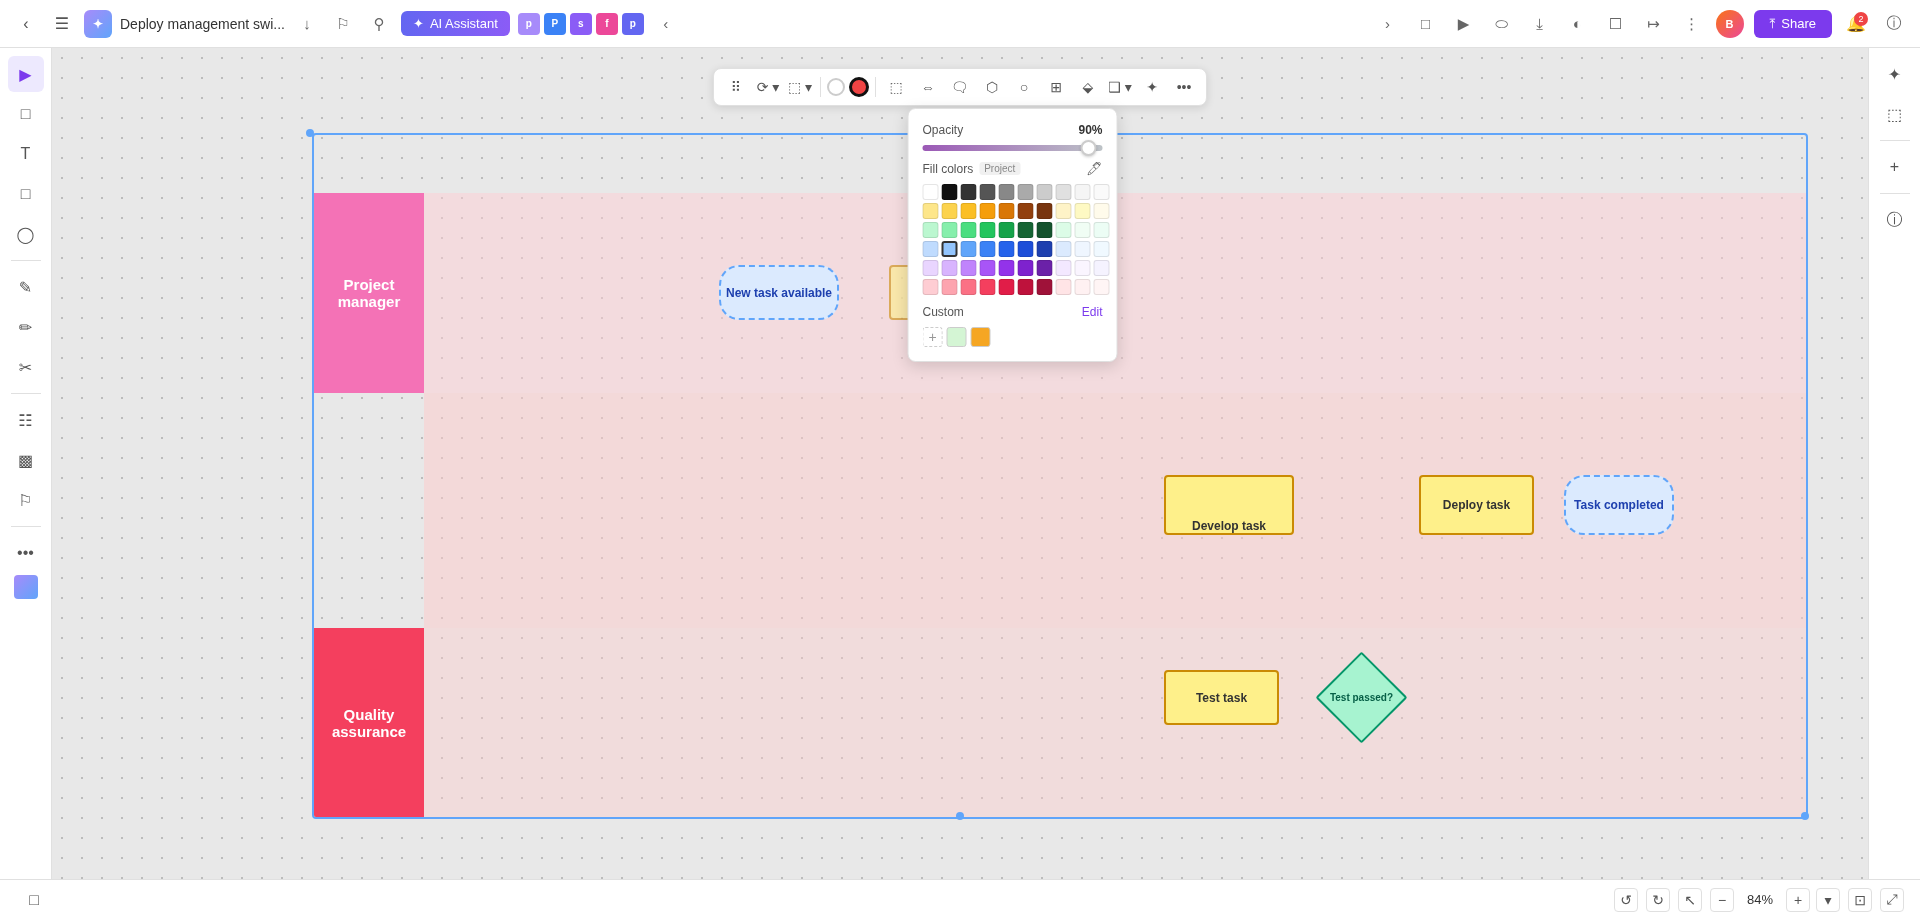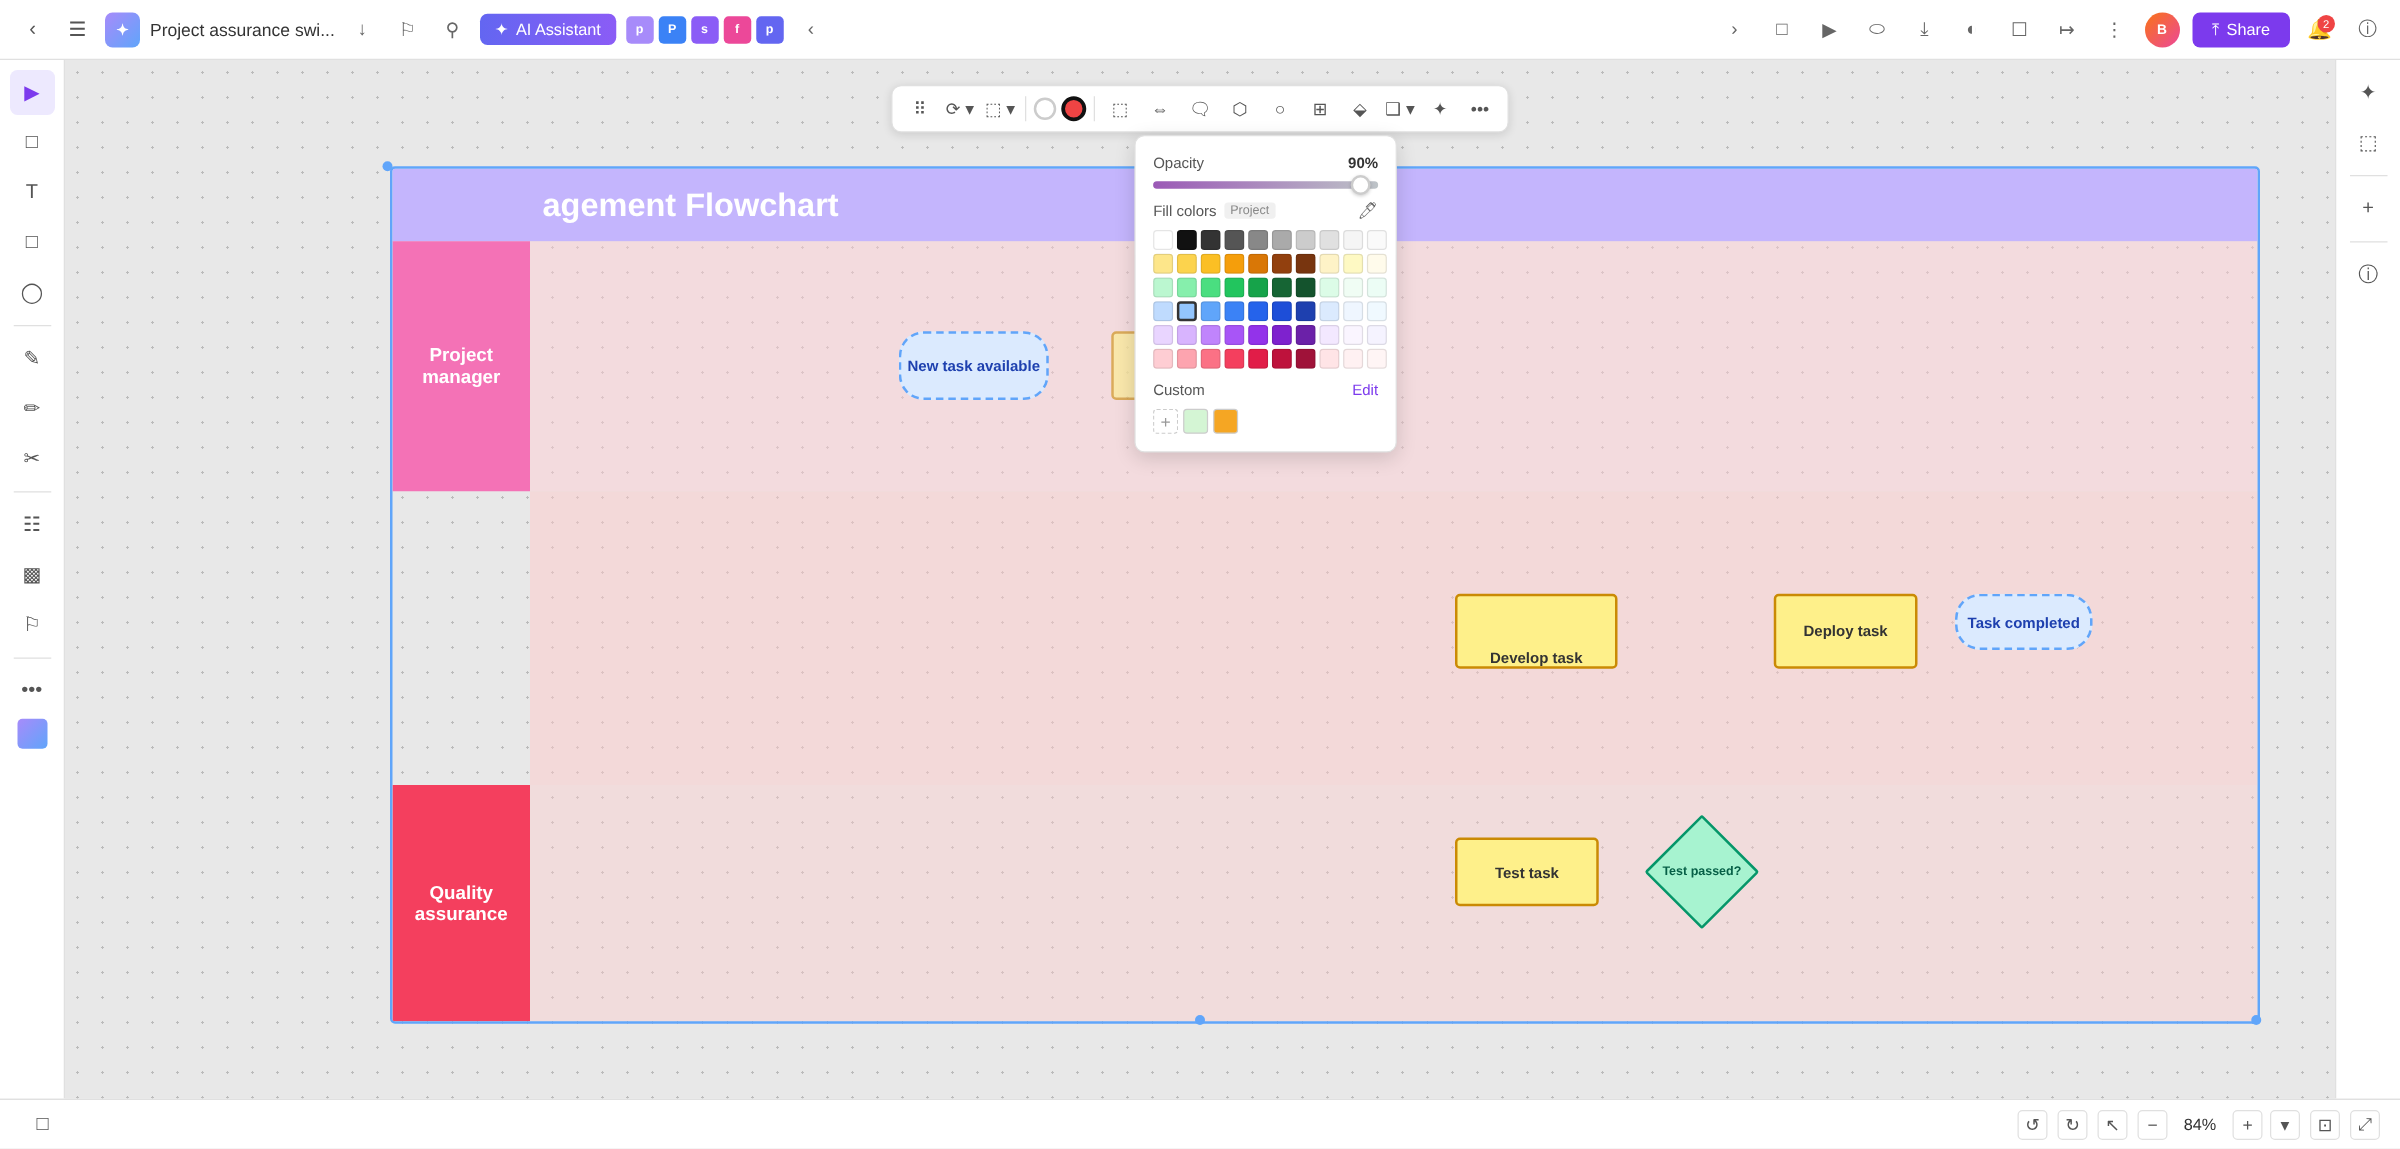--- a/index.html
+++ b/index.html
@@ -201,21 +201,21 @@
     }
   </style>
 </head>
 <body>
 
 <div class="topbar">
   <div class="topbar-left">
     <button class="nav-btn">‹</button>
     <button class="nav-btn">☰</button>
     <div class="app-logo">✦</div>
-    <span class="doc-title">Project assurance swi...</span>
+    <span class="doc-title">Deploy management swi...</span>
     <button class="topbar-icon-btn">↓</button>
     <button class="topbar-icon-btn">⚐</button>
     <button class="topbar-icon-btn">⚲</button>
     <button class="ai-assistant-btn">
       <span>✦</span>
       <span>AI Assistant</span>
     </button>
     <div class="plugin-icons">
       <div class="plugin-icon" style="background:#a78bfa;">p</div>
       <div class="plugin-icon" style="background:#3b82f6;">P</div>
@@ -374,23 +374,20 @@
       <div class="custom-colors">
         <button class="add-color-btn">+</button>
         <div style="width:20px;height:20px;border-radius:3px;background:#d4f5d4;border:1px solid #ccc;cursor:pointer;"></div>
         <div style="width:20px;height:20px;border-radius:3px;background:#f5a623;border:1px solid #ccc;cursor:pointer;"></div>
       </div>
     </div>
 
     <div class="flowchart-canvas">
       <div class="flowchart-bg">
 
-        <div style="position:absolute;left:0;top:0;right:0;height:58px;background:#c4b5fd;display:flex;align-items:center;padding-left:120px;">
-          <span style="font-size:26px;font-weight:700;color:white;">agement Flowchart</span>
-        </div>
 
         <div style="position:absolute;left:110px;top:58px;right:0;height:200px;background:#fecdd3;opacity:0.5;"></div>
 
         <div style="position:absolute;left:0;top:58px;width:110px;height:200px;background:#f472b6;display:flex;align-items:center;justify-content:center;font-weight:700;font-size:15px;color:white;text-align:center;">
           <span>Project manager</span>
         </div>
 
         <div style="position:absolute;left:110px;top:258px;right:0;height:235px;background:#fecaca;opacity:0.5;"></div>
 
 
@@ -442,21 +439,21 @@
 
 
         <div class="shape shape-rect-yellow" style="position:absolute;left:850px;top:340px;width:130px;height:60px;align-items:flex-end;">
           <span>Develop task</span>
         </div>
 
         <div class="shape shape-rect-yellow" style="position:absolute;left:1105px;top:340px;width:115px;height:60px;">
           <span>Deploy task</span>
         </div>
 
-        <div class="shape shape-rounded-complete" style="position:absolute;left:1250px;top:340px;width:110px;height:45px;">
+        <div class="shape shape-rounded-complete" style="position:absolute;left:1250px;top:340px;width:110px;height:60px;">
           <span>Task completed</span>
         </div>
 
         <div class="shape shape-rect-yellow" style="position:absolute;left:850px;top:535px;width:115px;height:55px;">
           <span>Test task</span>
         </div>
 
         <div style="position:absolute;left:1015px;top:530px;width:65px;height:65px;">
           <div style="width:65px;height:65px;background:#a7f3d0;border:2px solid #059669;transform:rotate(45deg);position:absolute;top:0;left:0;border-radius:2px;"></div>
           <div style="position:absolute;inset:0;display:flex;align-items:center;justify-content:center;font-size:10px;font-weight:700;color:#065f46;text-align:center;line-height:1.2;">

